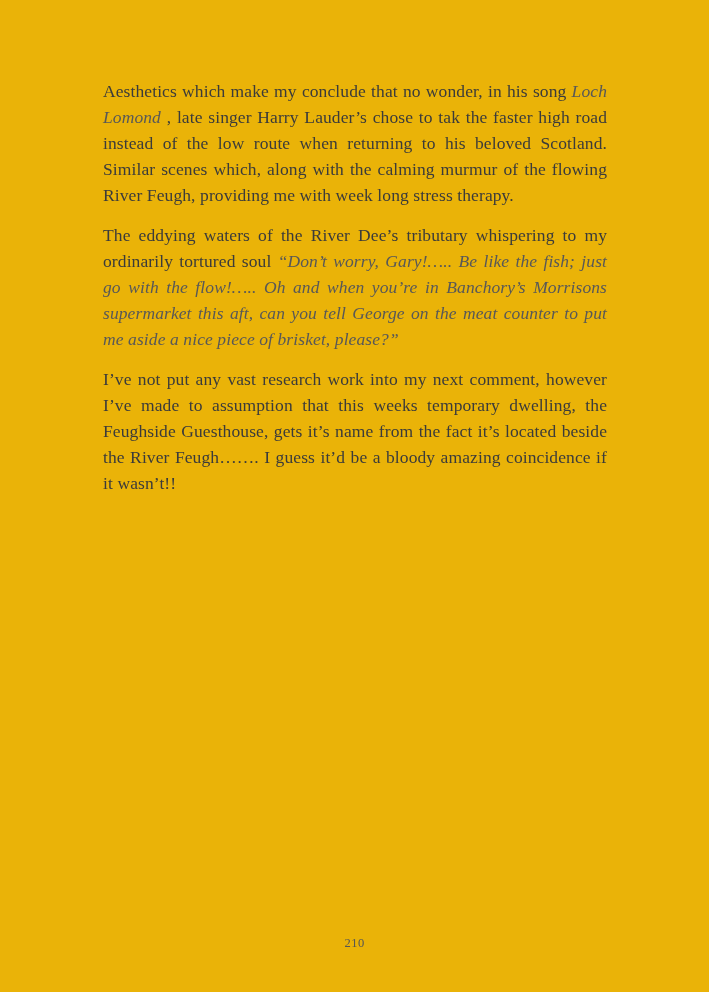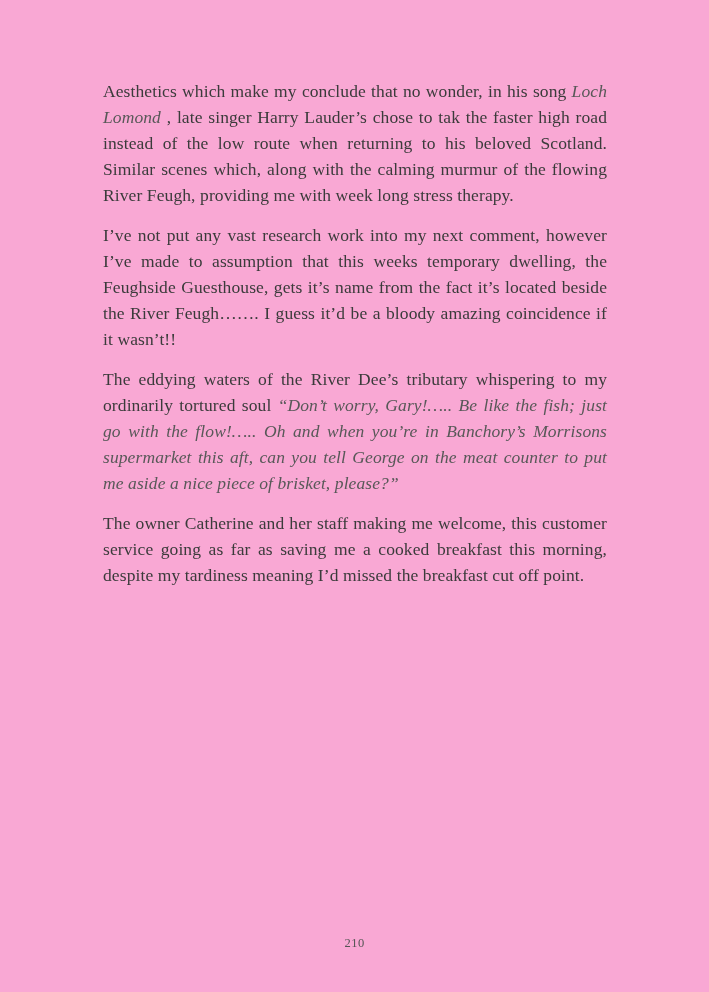--- a/index.html
+++ b/index.html
@@ -4,21 +4,21 @@
 <style>
   html, body {
     margin: 0;
     padding: 0;
     background: #ffffff;
   }
   .page {
     position: relative;
     width: 709px;
     height: 992px;
-    background: #f9a8d4;
+    background: #eab308;
     overflow: hidden;
     font-family: "Liberation Serif", serif;
   }
   .text-block {
     position: absolute;
     left: 103px;
     top: 78px;
     width: 504px;
   }
   .text-block p {
@@ -44,18 +44,17 @@
     color: #555555;
     letter-spacing: 0.5px;
   }
 </style>
 </head>
 <body>
 
 <div class="page">
   <main class="text-block">
     <p><span class="seg-normal">Aesthetics which make my conclude that no wonder, in his song </span><span class="seg-italic">Loch Lomond</span><span class="seg-normal"> , late singer Harry Lauder’s chose to tak the faster high road instead of the low route when returning to his beloved Scotland. Similar scenes which, along with the calming murmur of the flowing River Feugh, providing me with week long stress therapy.</span></p>
+    <p><span class="seg-normal">The eddying waters of the River Dee’s tributary whispering to my ordinarily tortured soul </span><span class="seg-italic">“Don’t worry, Gary!….. Be like the fish; just go with the flow!….. Oh and when you’re in Banchory’s Morrisons supermarket this aft, can you tell George on the meat counter to put me aside a nice piece of brisket, please?”</span></p>
     <p><span class="seg-normal">I’ve not put any vast research work into my next comment, however I’ve made to assumption that this weeks temporary dwelling, the Feughside Guesthouse, gets it’s name from the fact it’s located beside the River Feugh……. I guess it’d be a bloody amazing coincidence if it wasn’t!!</span></p>
-    <p><span class="seg-normal">The eddying waters of the River Dee’s tributary whispering to my ordinarily tortured soul </span><span class="seg-italic">“Don’t worry, Gary!….. Be like the fish; just go with the flow!….. Oh and when you’re in Banchory’s Morrisons supermarket this aft, can you tell George on the meat counter to put me aside a nice piece of brisket, please?”</span></p>
-    <p><span class="seg-normal">The owner Catherine and her staff making me welcome, this customer service going as far as saving me a cooked breakfast this morning, despite my tardiness meaning I’d missed the breakfast cut off point.</span></p>
   </main>
   <div class="page-number">210</div>
 </div>
 
 </body></html>

